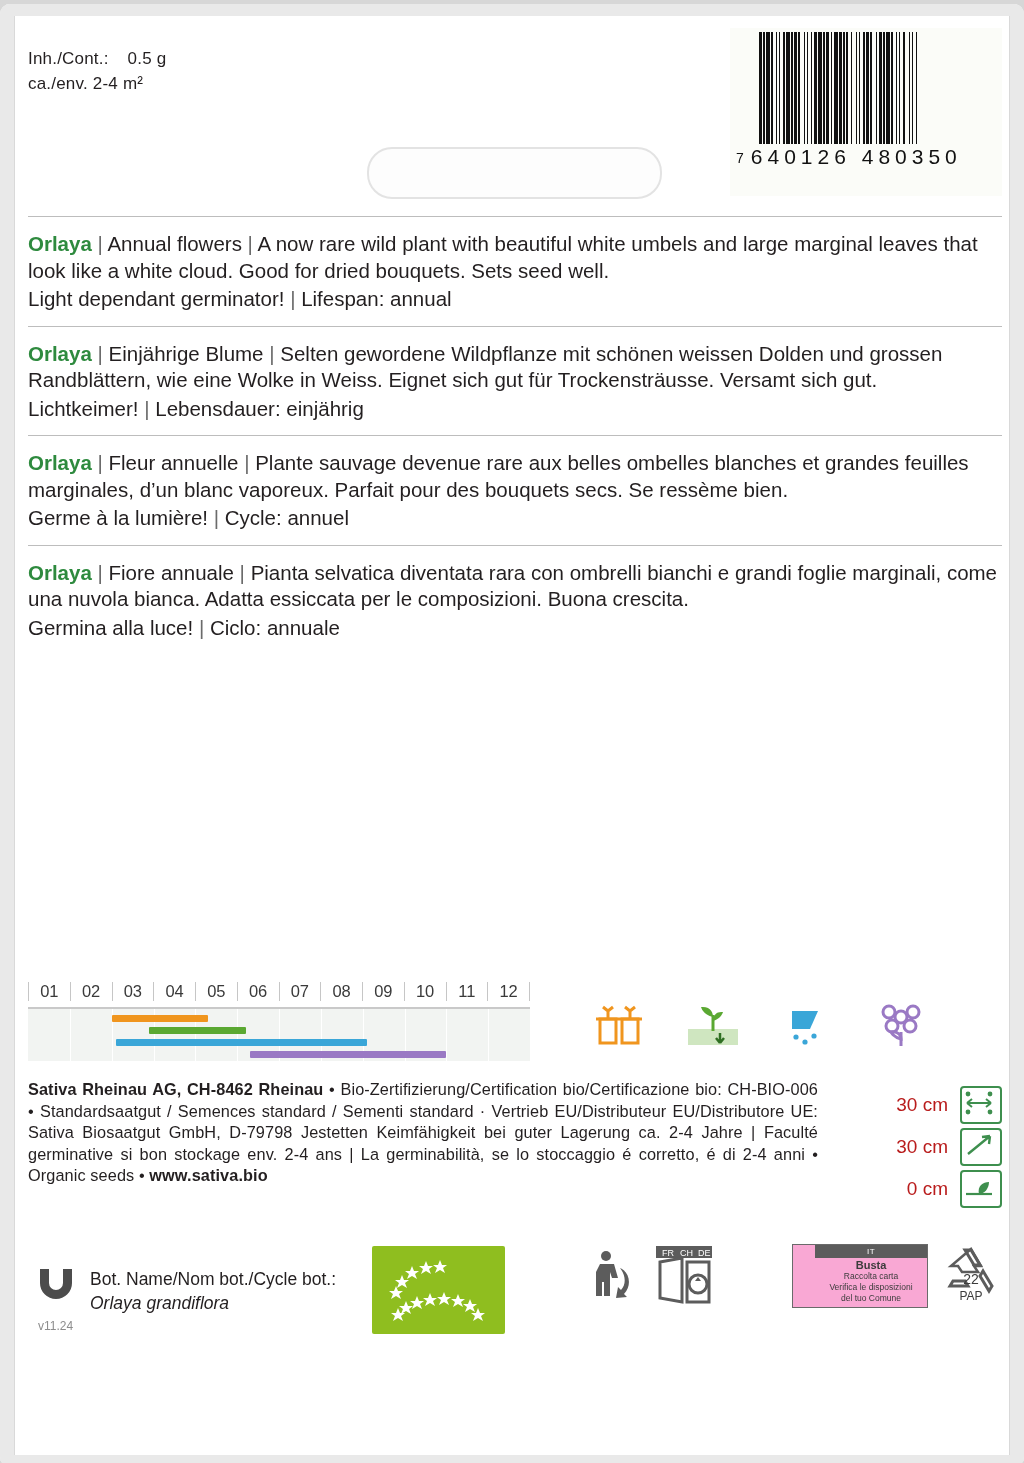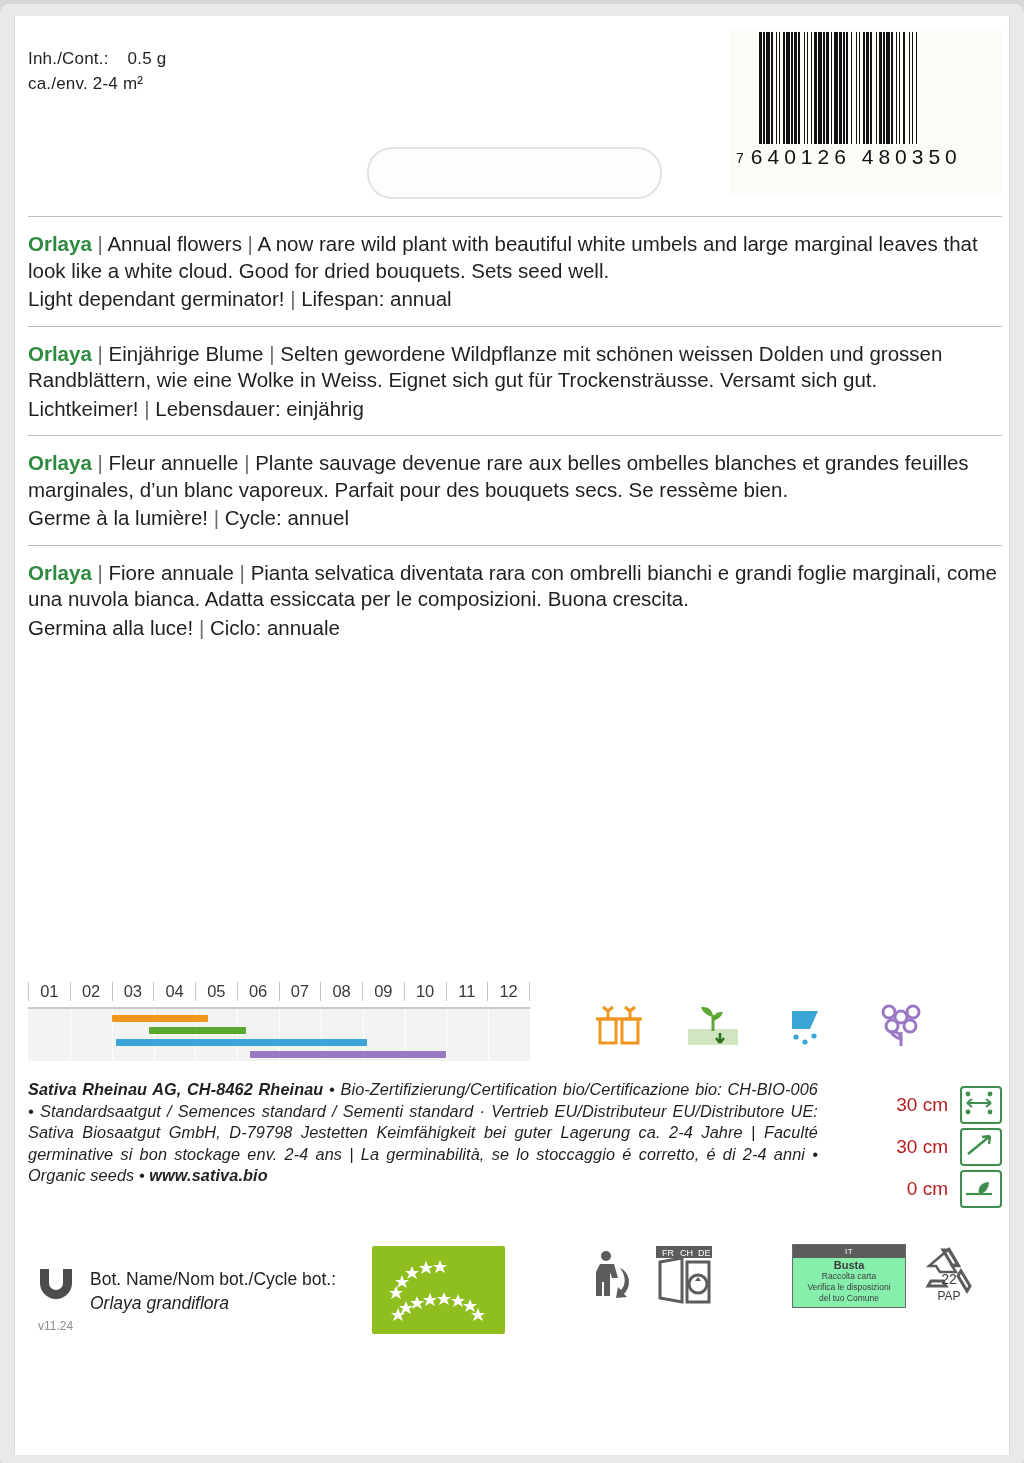--- a/index.html
+++ b/index.html
@@ -179,21 +179,20 @@
     position: absolute;
     left: 28px;
     top: 1075px;
     width: 790px;
     font-size: 16.3px;
     line-height: 21.5px;
     color: #231f20;
     text-align: justify;
     font-family: "Liberation Sans", sans-serif;
     letter-spacing: .1px;
-    font-style: italic;
   }
   .legal b { font-weight: bold; }
   .legal .site { font-weight: bold; }
 
   
   .spacing {
     position: absolute;
     right: 22px;
     top: 1080px;
     width: 150px;
@@ -267,26 +266,27 @@
     gap: 12px;
   }
   .pap {
     width: 62px; height: 62px;
     position: relative;
   }
 
   .busta {
     width: 112px;
     border: 1px solid #6a6a6a;
-    background: #86efac;
+    background: #f9a8d4;
     font-size: 8.5px;
     text-align: center;
     color: #3c3c3c;
     line-height: 11px;
     padding-bottom: 3px;
+    padding-left: 22px;
   }
   .busta .flags {
     background: #5c5c5c;
     color: #fff;
     font-size: 8px;
     padding: 1px 0;
     letter-spacing: .5px;
   }
   .busta .title { font-weight: bold; font-size: 11px; margin-top: 2px; }
 </style>

